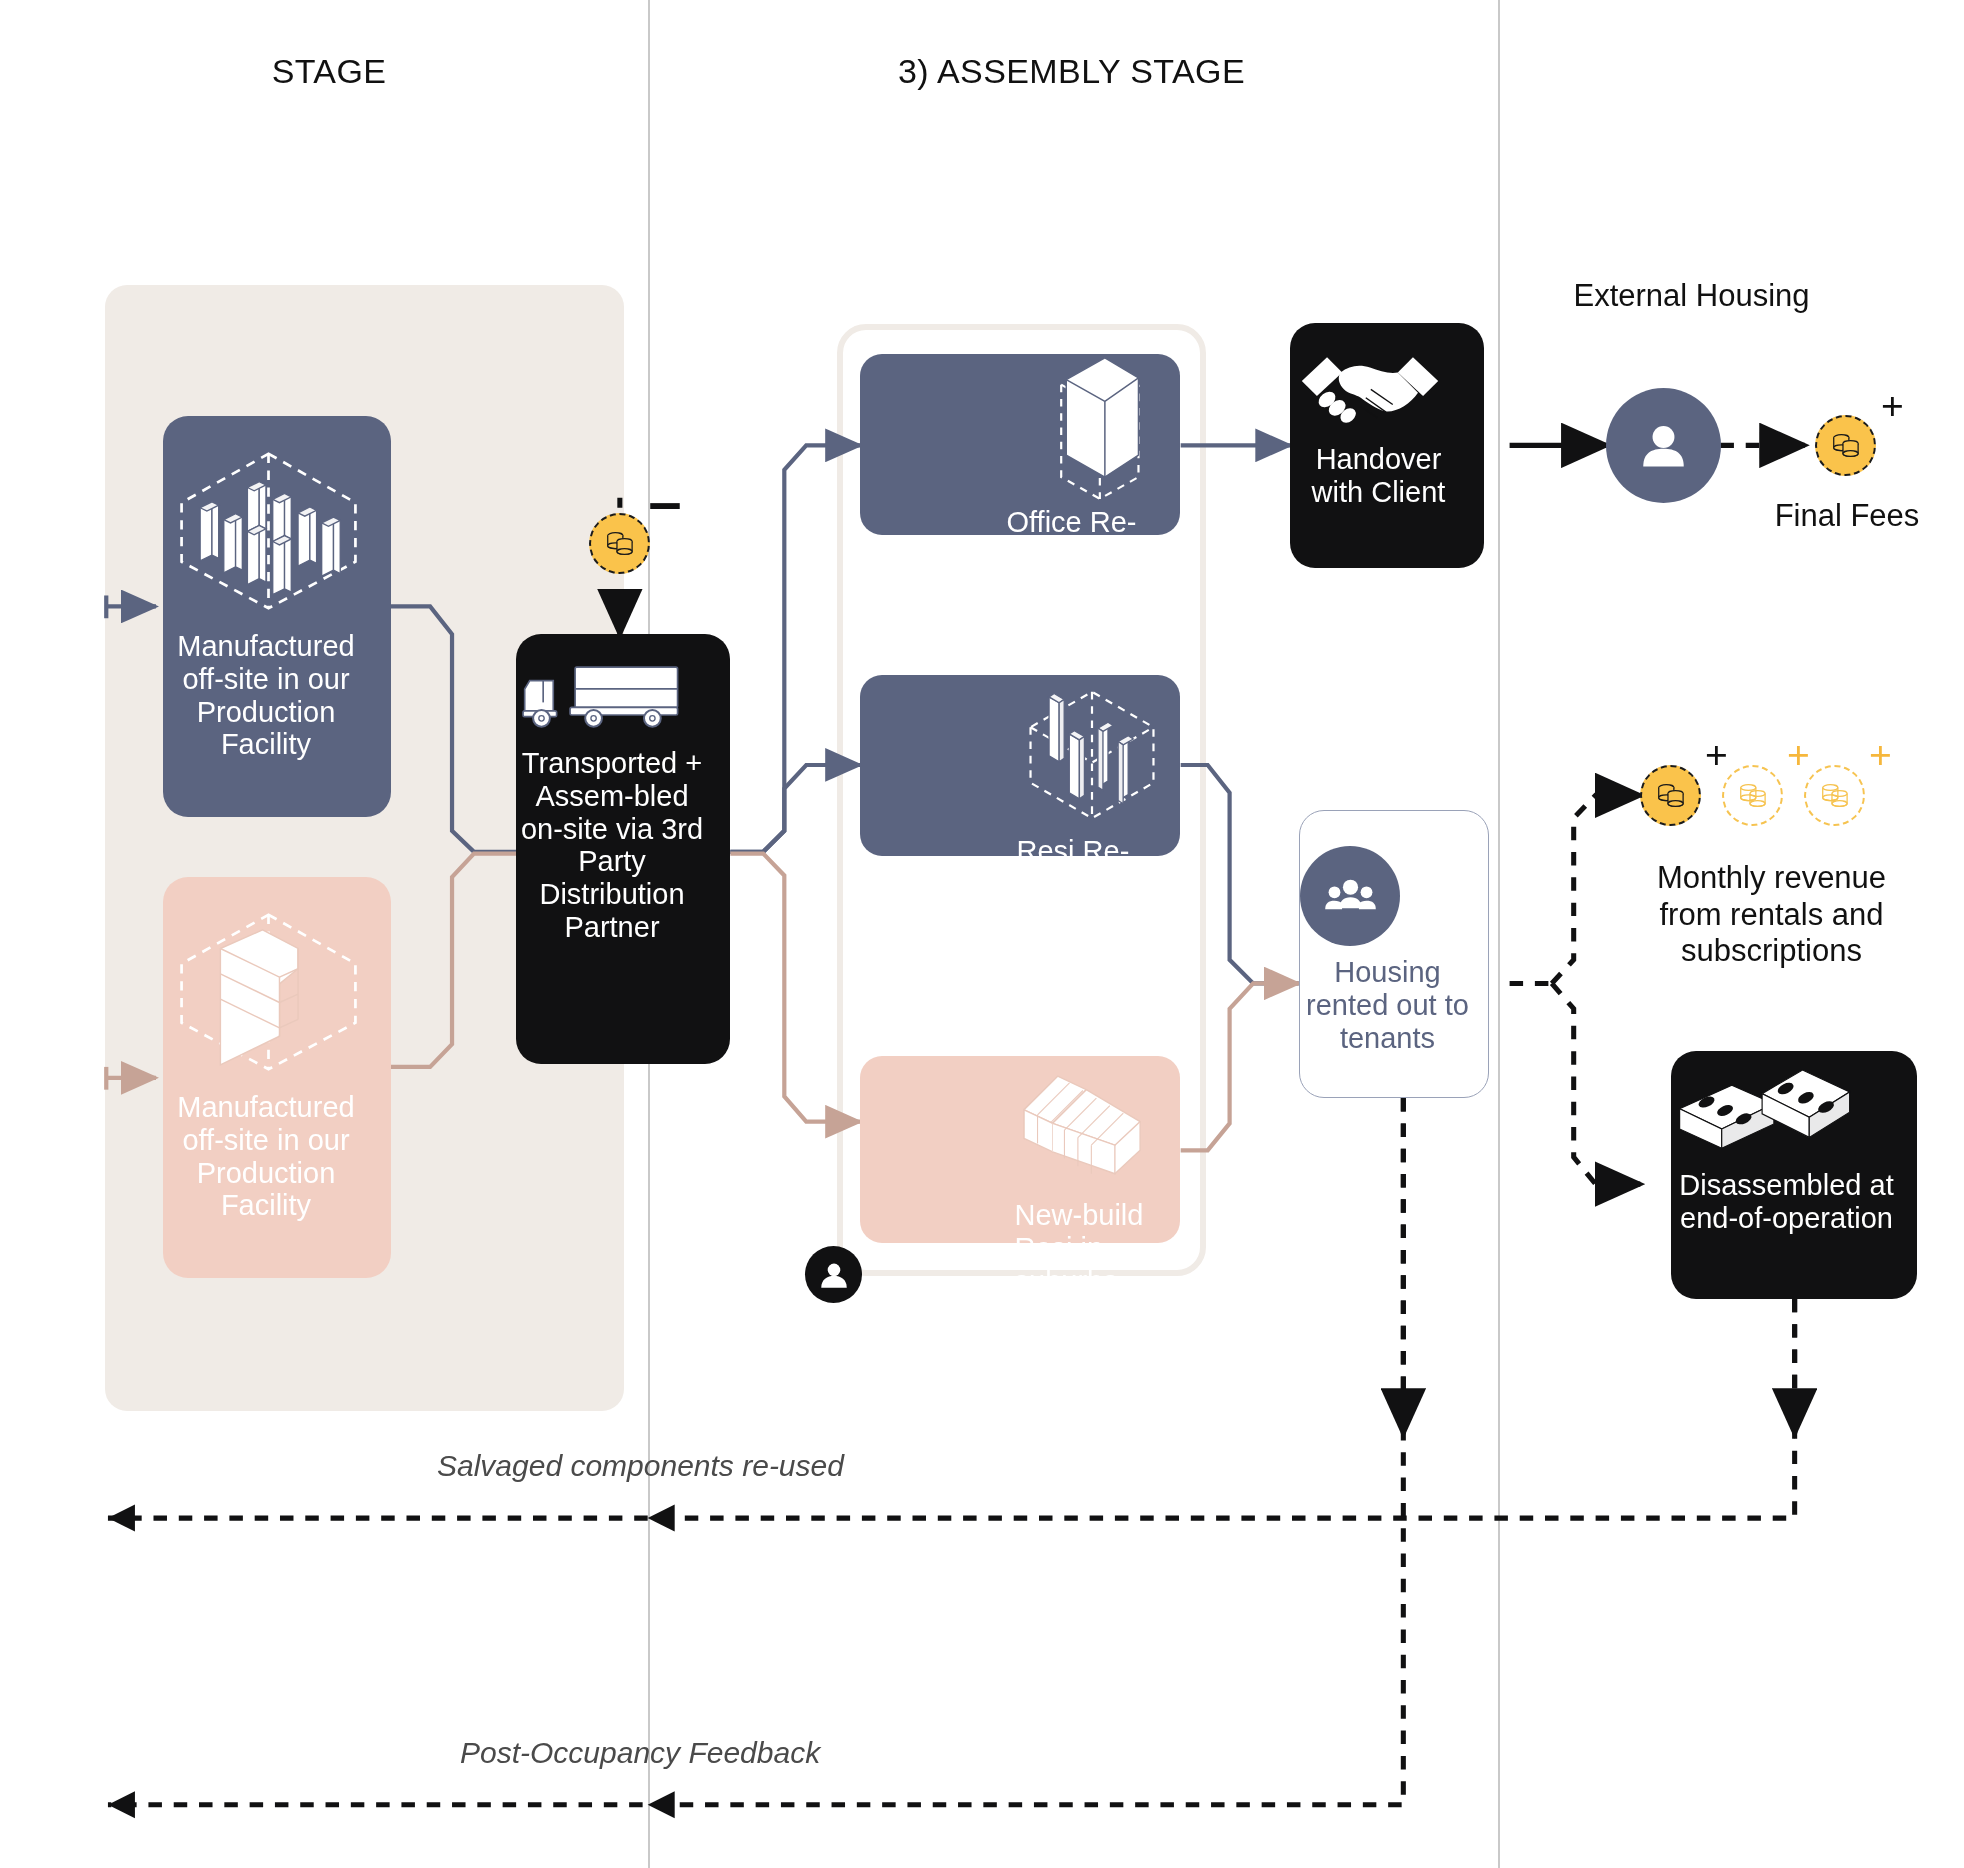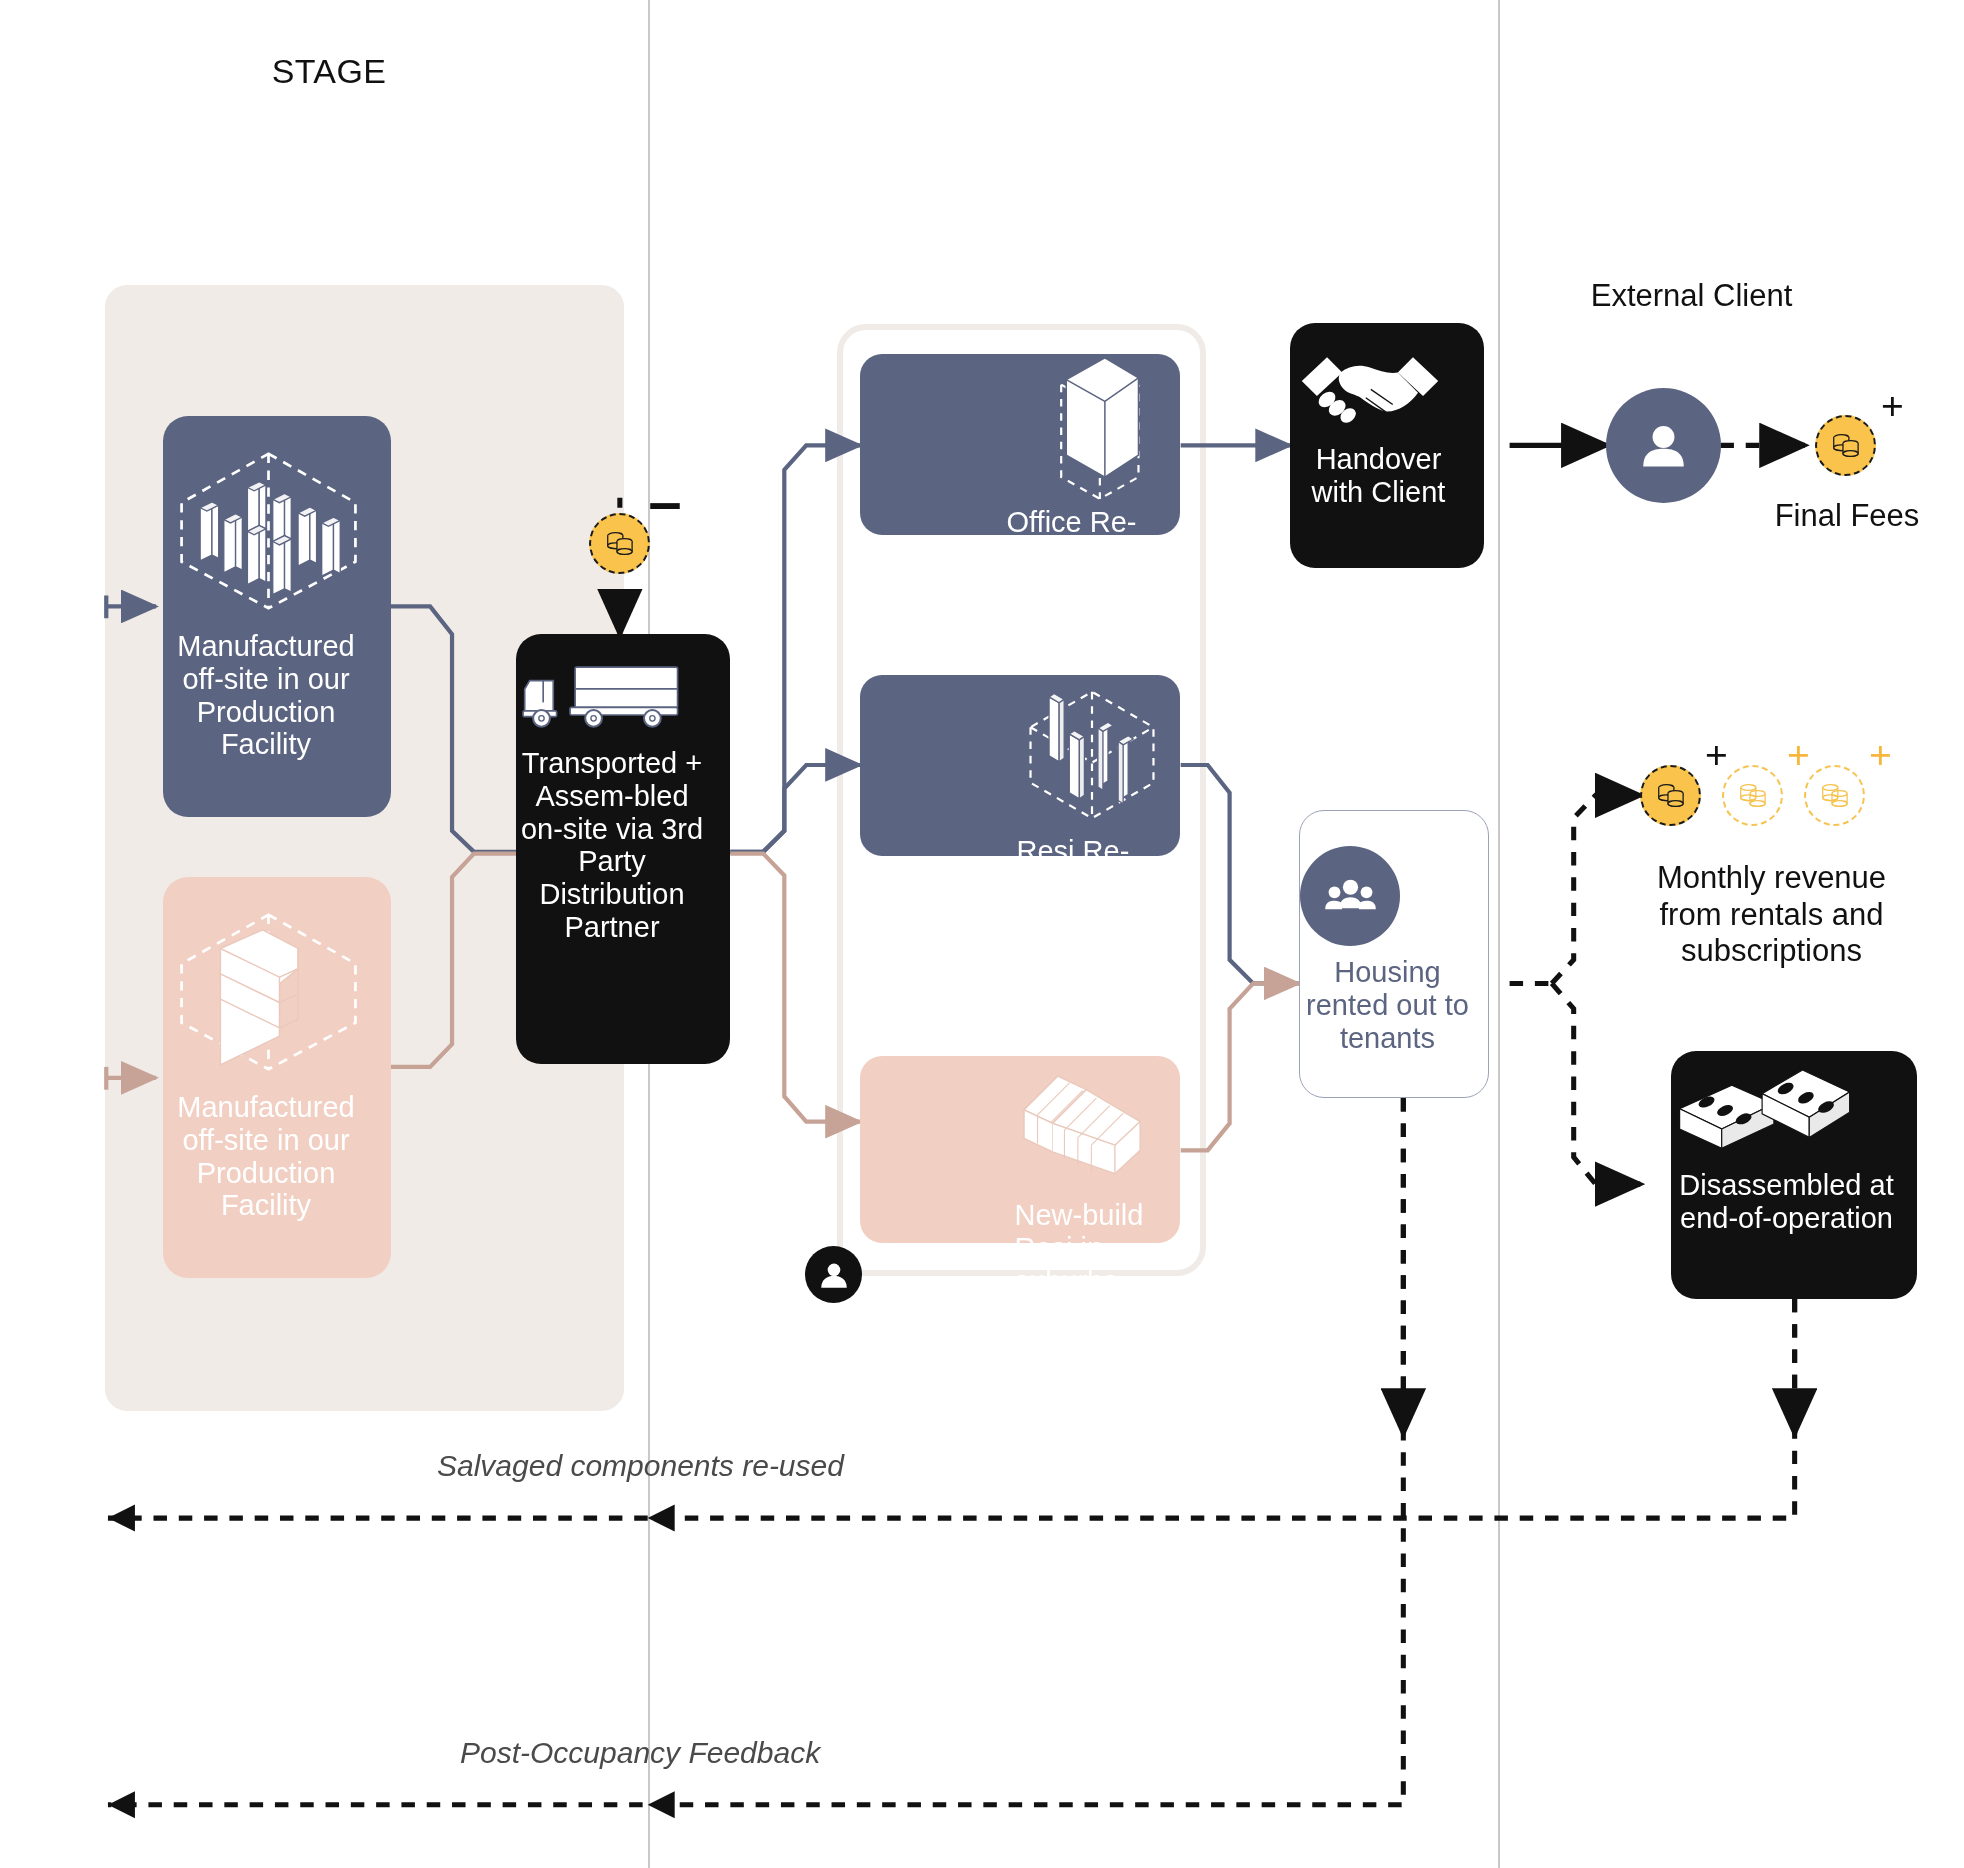--- a/index.html
+++ b/index.html
@@ -51,20 +51,21 @@
 <div id="stage">
 
   <div class="beige-panel" style="left:105px;top:285px;width:519px;height:1126px;"></div>
 
   <div class="assembly-panel" style="left:837px;top:324px;width:357px;height:940px;"></div>
 
   <div class="vdiv" style="left:648px;"></div>
   <div class="vdiv" style="left:1498px;"></div>
 
   <div class="col-title" style="left:152px;top:52px;width:354px;">STAGE</div>
+  <div class="col-title" style="left:692px;top:52px;width:759px;">3) ASSEMBLY STAGE</div>
 
   <svg id="svg-layer" viewBox="0 0 2330 2216">
     <defs>
       <marker id="ah-blue" markerWidth="9" markerHeight="8" refX="8.3" refY="4" orient="auto">
         <path d="M0,0 L9,4 L0,8 z" fill="#5b6480"></path>
       </marker>
       <marker id="ah-pink" markerWidth="9" markerHeight="8" refX="8.3" refY="4" orient="auto">
         <path d="M0,0 L9,4 L0,8 z" fill="#c6a396"></path>
       </marker>
       <marker id="ah-black" markerWidth="9" markerHeight="8" refX="8.3" refY="4" orient="auto">
@@ -330,21 +331,21 @@
         <g fill="none" stroke="#111112" stroke-width="1.6">
           <path d="M96,56 L122,74"></path>
             <path d="M90,66 L114,83"></path>
             <path d="M84,76 L104,90"></path>
         </g>
       </svg>
     </div>
     <div class="lbl" style="width:177px;margin-top:5px;">Handover with Client</div>
   </div>
 
-  <div class="freetext" style="left:1569px;top:278px;width:245px;">External Client</div>
+  <div class="freetext" style="left:1569px;top:278px;width:245px;">External Housing</div>
   <div class="circle-avatar" style="left:1606px;top:388px;width:115px;height:115px;">
     <svg viewBox="0 0 70 70" width="59" height="59">
       <circle cx="35" cy="25" r="13" fill="#fff"></circle>
       <path d="M11,60 C11,44 21,39 35,39 C49,39 59,44 59,60 Z" fill="#fff"></path>
     </svg>
   </div>
 
   <div class="coin coin-solid" style="left:1815px;top:415px;">
     <svg viewBox="0 0 44 40" width="37" height="34">
       <g fill="#fac34b" stroke="#1a1a1a" stroke-width="1.5">

